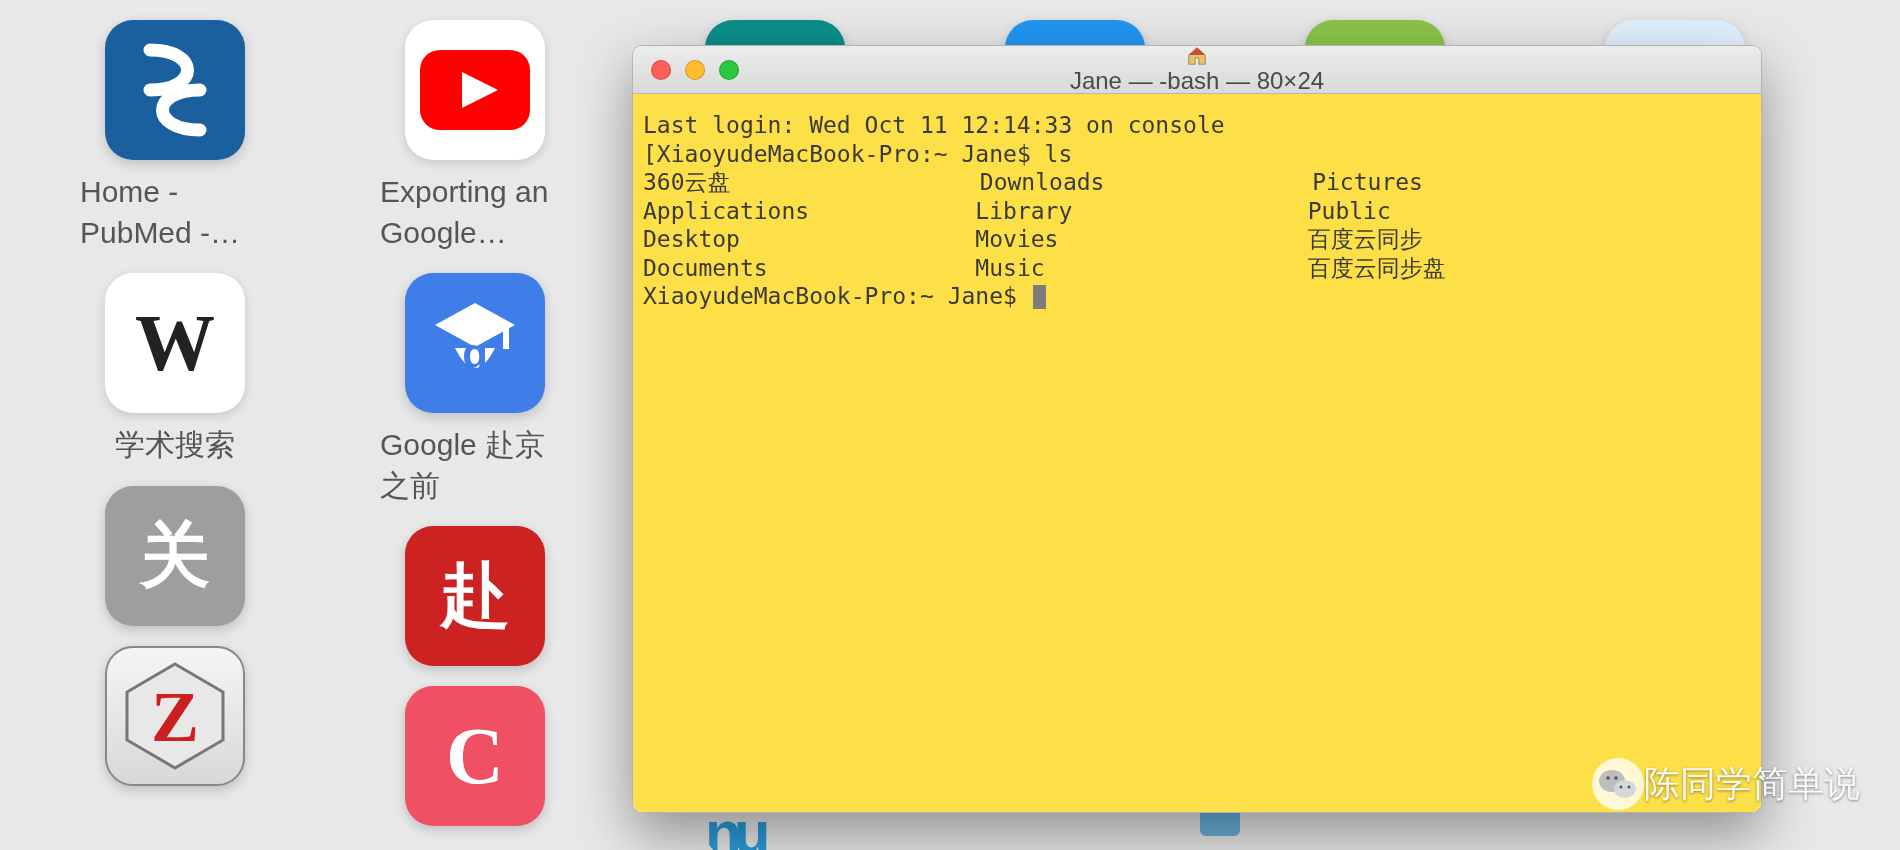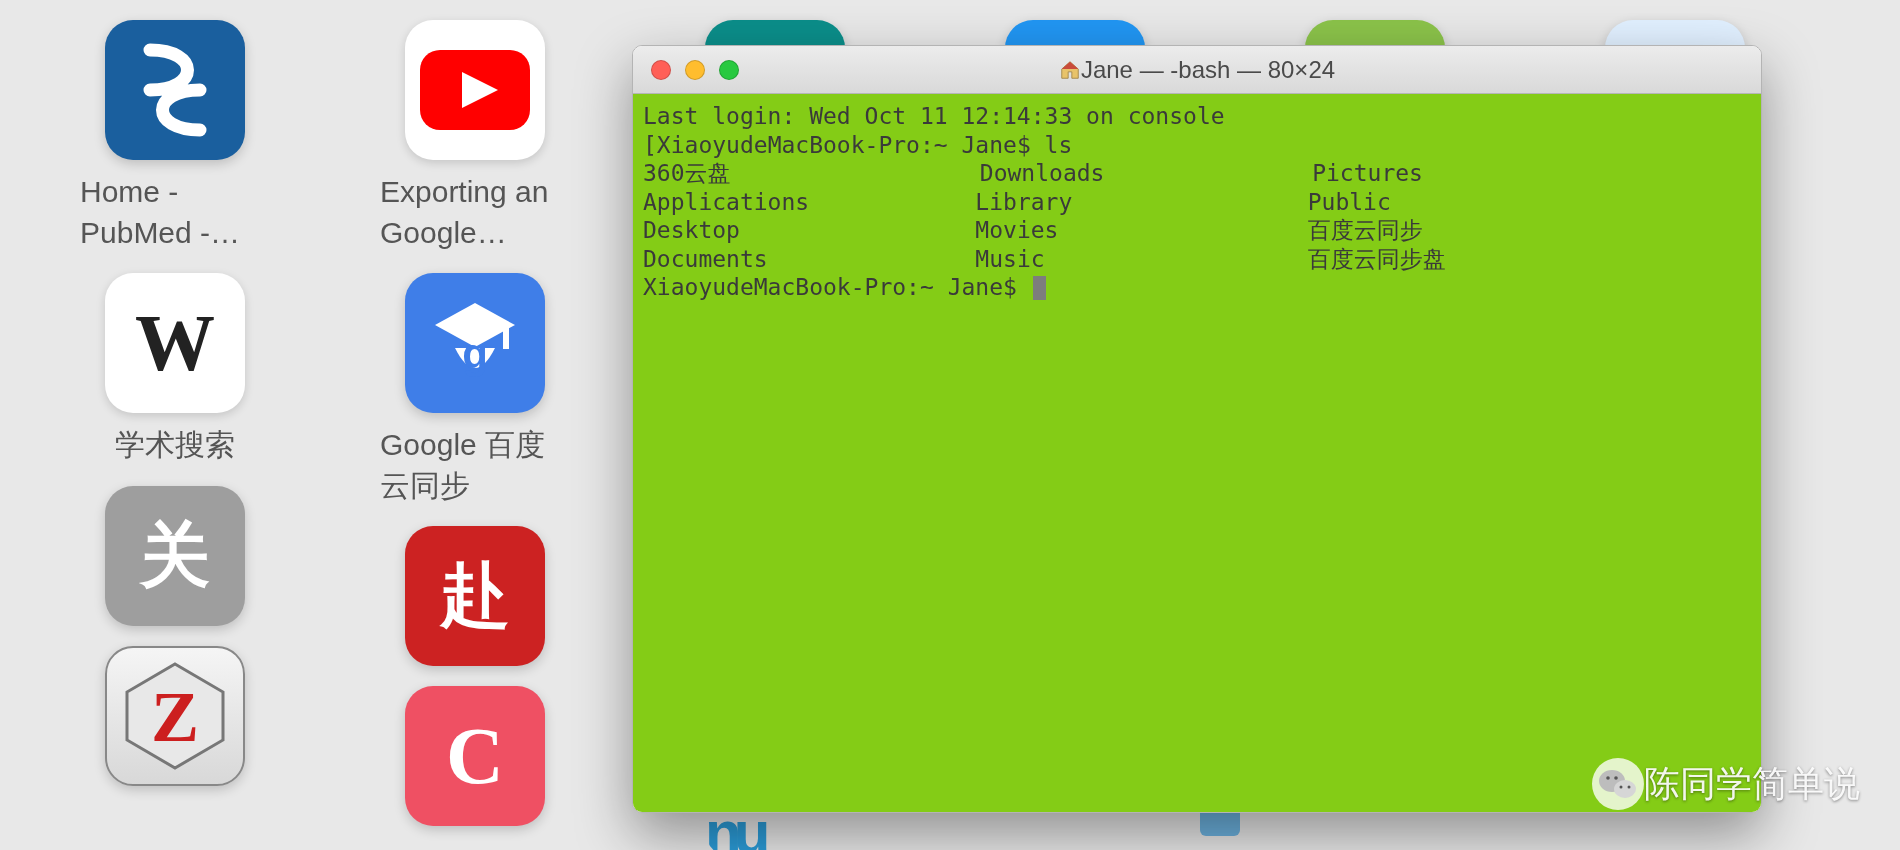--- a/index.html
+++ b/index.html
@@ -63,28 +63,28 @@
     height:48px; background:linear-gradient(#ececec,#d9d9d9);
     border-bottom:1px solid #b6b6b6;
     display:flex; align-items:center; position:relative;
   }
   .traffic { display:flex; gap:14px; margin-left:18px; }
   .dot { width:20px; height:20px; border-radius:50%; border:1px solid rgba(0,0,0,.18); }
   .dot.r{background:#ff5f57;} .dot.y{background:#ffbd2e;} .dot.g{background:#28c940;}
   .ttitle {
     position:absolute; left:0; right:0; text-align:center;
     color:#4a4a4a; font-size:24px; pointer-events:none;
-    display:flex; align-items:center; justify-content:center; 
+    display:flex; align-items:center; justify-content:center; flex-direction:column;
   }
   .home-ico { width:22px; height:22px; }
 
   .term-body {
-    flex:1; background:#84cc16; color:#3a3a3a;
+    flex:1; background:#fde047; color:#3a3a3a;
     font-family:Menlo,Consolas,monospace; font-size:23px; line-height:1.24;
-    padding:8px 10px; white-space:pre; overflow:hidden;
+    padding:17px 10px; white-space:pre; overflow:hidden;
   }
   .cursor {
     display:inline-block; width:13px; height:24px; background:#7d7d7d;
     vertical-align:text-bottom; margin-left:2px;
   }
 
   
   .wm {
     position:absolute; right:40px; bottom:40px;
     display:flex; align-items:center; 
@@ -147,21 +147,21 @@
     </div>
     <div class="di">
       <div class="tile t-scholar">
         <svg width="100" height="100" viewBox="0 0 100 100">
           <polygon points="50,10 90,32 50,54 10,32" fill="#fff"></polygon>
           <path d="M30 55 Q50 95 70 55" fill="#fff"></path>
           <rect x="78" y="30" width="6" height="26" fill="#fff"></rect>
           <text x="50" y="75" text-anchor="middle" font-size="42" font-weight="700" fill="#3f7ee8">g</text>
         </svg>
       </div>
-      <div class="lbl">Google 百度云同步</div>
+      <div class="lbl">Google 赴京之前</div>
     </div>
     <div class="di">
       <div class="tile t-fu">
           <span>赴</span>
         </div>
     </div>
     <div class="di">
       <div class="tile t-c">
           <span style="font-family:Georgia,serif;font-size:80px">C</span>
         </div>

